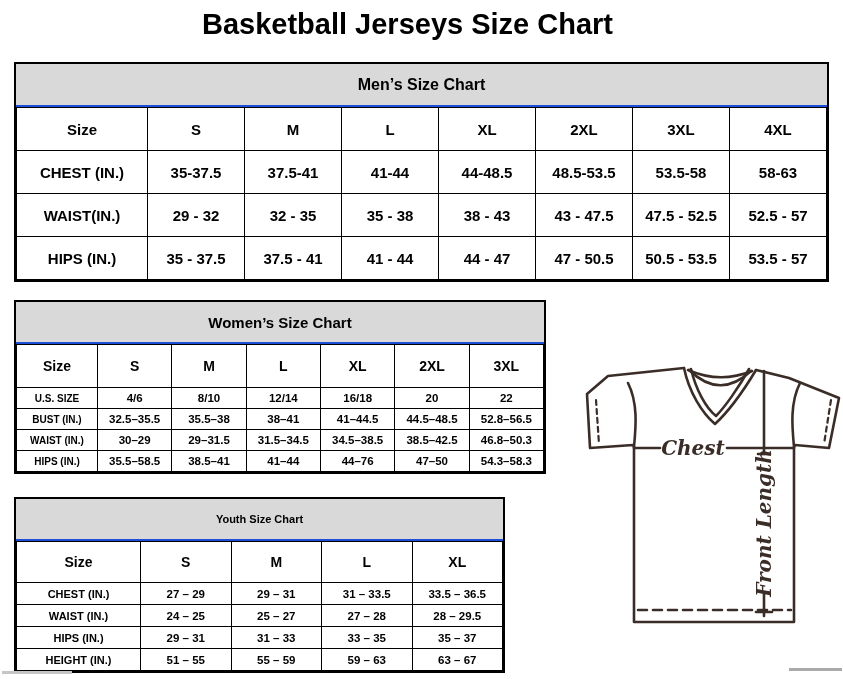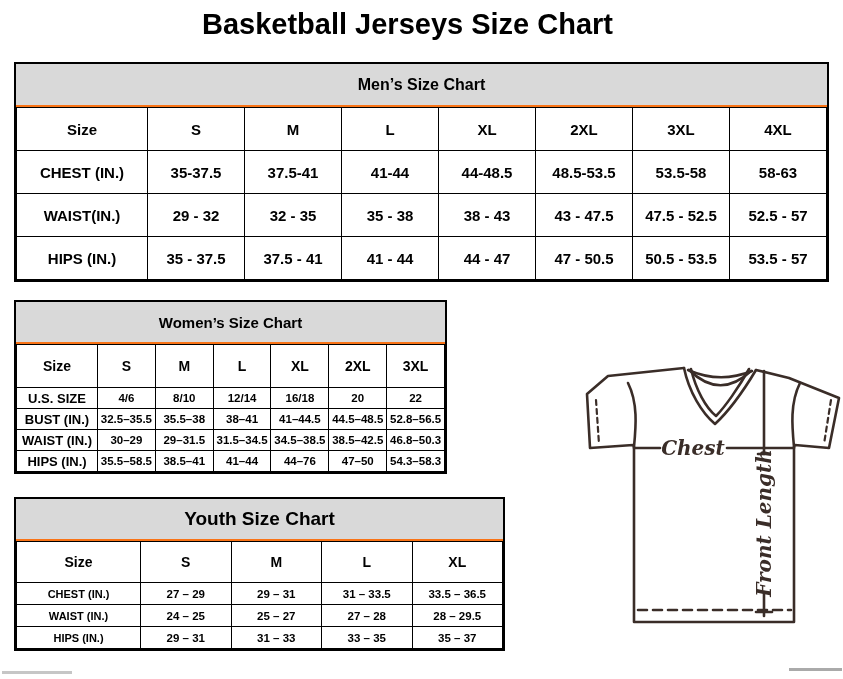--- a/index.html
+++ b/index.html
@@ -8,43 +8,43 @@
     font-family:"Liberation Sans", sans-serif;color:#000;overflow:hidden;
   }
   .page-title{
     position:absolute;top:8px;left:0;width:815px;text-align:center;
     font-size:29px;font-weight:bold;
   }
   .size-table{
     position:absolute;border:2px solid #000;background:#fff;box-sizing:border-box;
   }
   .band{
-    background:#d9d9d9;border-bottom:2px solid #f97316;
+    background:#d9d9d9;border-bottom:2px solid #1d4ed8;
     display:flex;align-items:center;justify-content:center;
     font-weight:bold;font-size:16px;
   }
   .size-table table{
     width:100%;border-collapse:collapse;table-layout:fixed;
   }
   .size-table th,.size-table td{
     border:1.5px solid #000;text-align:center;vertical-align:middle;
     font-weight:bold;padding:0;
   }
   
   .tbl-men .band{height:41px;}
   .tbl-men tr{height:43px;font-size:15px;}
   .tbl-men th.row-label, .tbl-men .size-row th:first-child{width:130px;}
   
   .tbl-women .band{height:40px;font-size:15px;}
   .tbl-women .size-row{height:43px;font-size:14px;}
   .tbl-women .data-row{height:21px;font-size:11.5px;}
   .tbl-women th.row-label, .tbl-women .size-row th:first-child{width:80px;}
-  .tbl-women .data-row th{font-size:13px;}
-  
-  .tbl-youth .band{height:40px;font-size:19px;}
+  .tbl-women .data-row th{font-size:10px;}
+  
+  .tbl-youth .band{height:40px;font-size:11px;}
   .tbl-youth .size-row{height:41px;font-size:14px;}
   .tbl-youth .data-row{height:22px;font-size:11.5px;}
   .tbl-youth th.row-label, .tbl-youth .size-row th:first-child{width:123px;}
   .tbl-youth .data-row th{font-size:11px;}
   
   .jersey{position:absolute;left:576px;top:358px;width:285px;height:275px;}
   .scroll-frag{position:absolute;height:3px;}
   .scroll-frag.left{left:2px;top:671px;width:70px;background:#c6c6c6;}
   .scroll-frag.right{left:789px;top:668px;width:53px;background:#aaaaaa;}
 </style>
@@ -94,21 +94,21 @@
           <td>41 - 44</td>
           <td>44 - 47</td>
           <td>47 - 50.5</td>
           <td>50.5 - 53.5</td>
           <td>53.5 - 57</td>
         </tr>
       </tbody>
     </table>
 </div>
 
-<div class="size-table tbl-women" style="left:14px;top:300px;width:433px;">
+<div class="size-table tbl-women" style="left:14px;top:300px;width:532px;">
   <div class="band">Women’s Size Chart</div>
   <table>
       <tbody>
         <tr class="size-row">
           <th>Size</th>
           <th>S</th>
           <th>M</th>
           <th>L</th>
           <th>XL</th>
           <th>2XL</th>
@@ -179,20 +179,27 @@
           <td>27 – 28</td>
           <td>28 – 29.5</td>
         </tr>
         <tr class="data-row">
           <th class="row-label">HIPS (IN.)</th>
           <td>29 – 31</td>
           <td>31 – 33</td>
           <td>33 – 35</td>
           <td>35 – 37</td>
         </tr>
+        <tr class="data-row">
+          <th class="row-label">HEIGHT (IN.)</th>
+          <td>51 – 55</td>
+          <td>55 – 59</td>
+          <td>59 – 63</td>
+          <td>63 – 67</td>
+        </tr>
       </tbody>
     </table>
 </div>
 
 <div class="jersey">
   <svg width="285" height="275" viewBox="0 0 285 275">
     <g fill="none" stroke="#3a2d28" stroke-width="2.6" stroke-linejoin="round" stroke-linecap="round">
 
       <path d="M108,10 L32,18 L11,36 L14,90 L57,87 L58,89 L58,260 L58,264 L218,264 L218,89 L219,87 L253,90 L263,40 L213,20 L180,12"></path>
 

